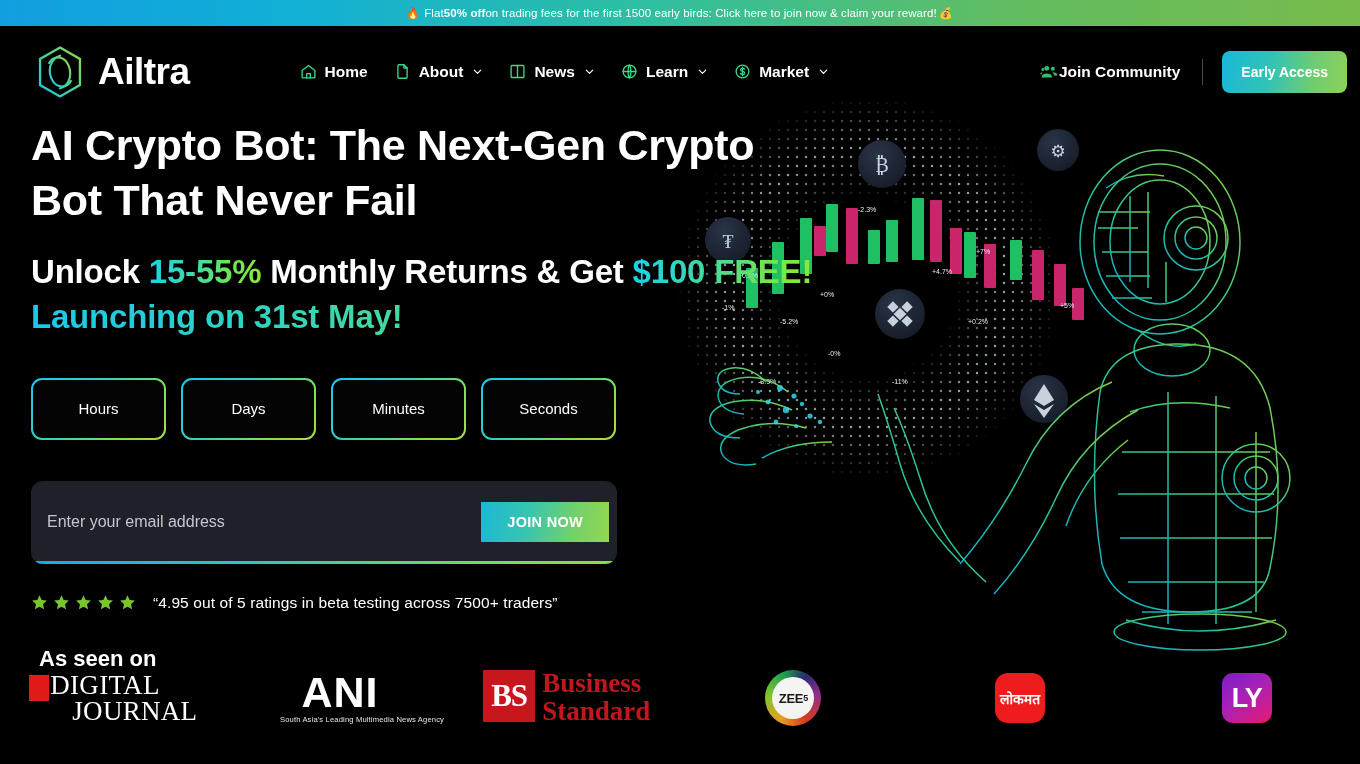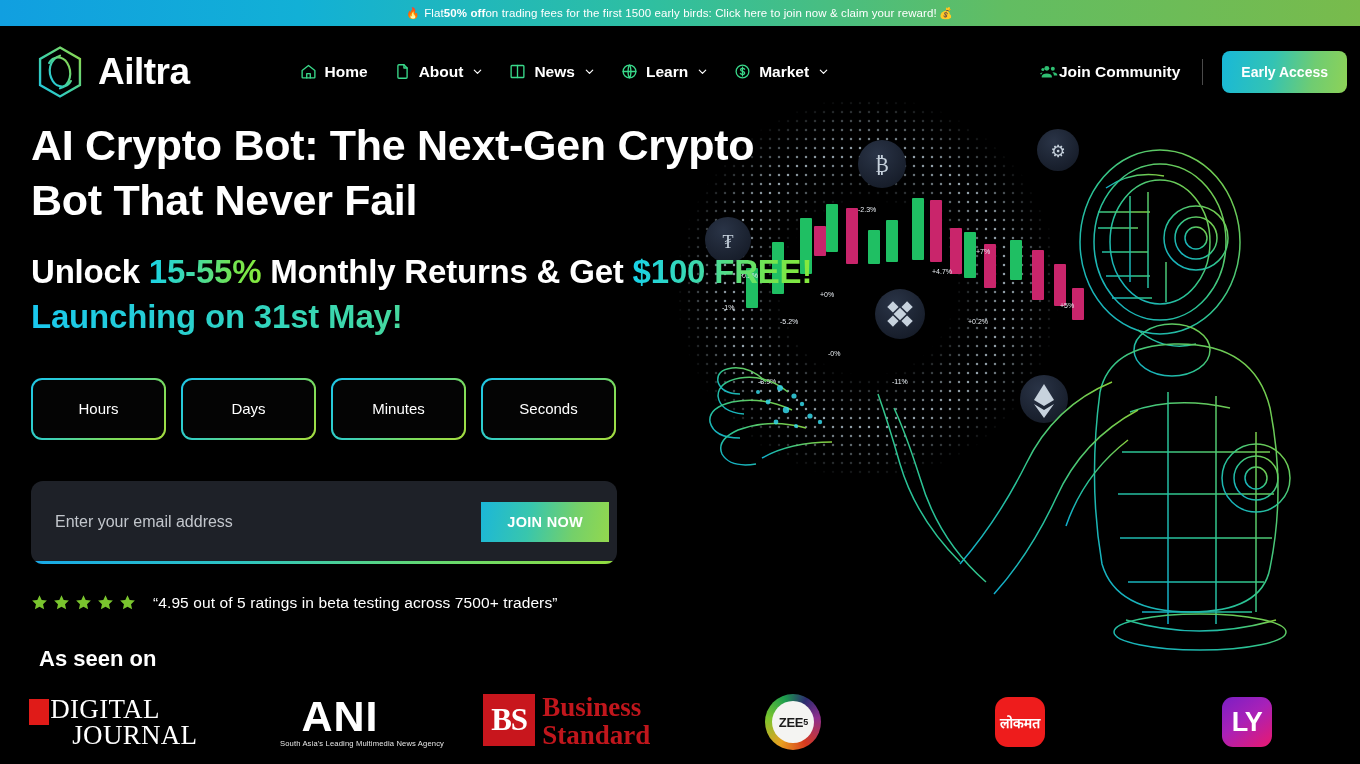--- a/index.html
+++ b/index.html
@@ -121,21 +121,20 @@
     position:relative; overflow:hidden;
   }
   .signup::after{
     content:""; position:absolute; left:0; right:0; bottom:0; height:3px;
     background:linear-gradient(90deg,#18a9e8 0%,#2dc4c2 35%,#63d972 68%,#93dd3e 100%);
   }
   .email-input{
     flex:1; background:transparent; border:none; outline:none;
     color:#e8e8e8; font-size:16px; font-family:"Liberation Sans",sans-serif;
     padding-left:0;
-    margin-left:8px;
   }
   .email-input::placeholder{color:#c2c6cc;}
   .join-now{
     background:linear-gradient(100deg,#1bb7d9 0%,#38c6ad 38%,#74d06a 72%,#93d84e 100%);
     border:none; color:#fff; font-weight:700; font-size:14.5px;
     letter-spacing:.3px; padding:0 26px; height:40px; border-radius:0;
     cursor:pointer;
   }
 
   
@@ -148,21 +147,21 @@
     font-size:15.5px; color:#ffffff; margin-left:8px; letter-spacing:.1px;
   }
 
   
   .as-seen{
     position:absolute; left:39px; top:646px; z-index:10;
   }
   .as-seen-title{font-size:22px;font-weight:700;color:#fff;}
 
   .logos{
-    position:absolute; left:0; top:680px; width:1360px; height:84px;
+    position:absolute; left:0; top:656px; width:1360px; height:84px;
     display:flex; align-items:center; z-index:10;
   }
   .logo-cell{
     flex:1; display:flex; align-items:center; justify-content:center;
     height:84px;
   }
 
   
   .dj{display:flex;align-items:flex-start;gap:0;}
   .dj-sq{width:20px;height:26px;background:#e01b18;margin-top:3px;}

